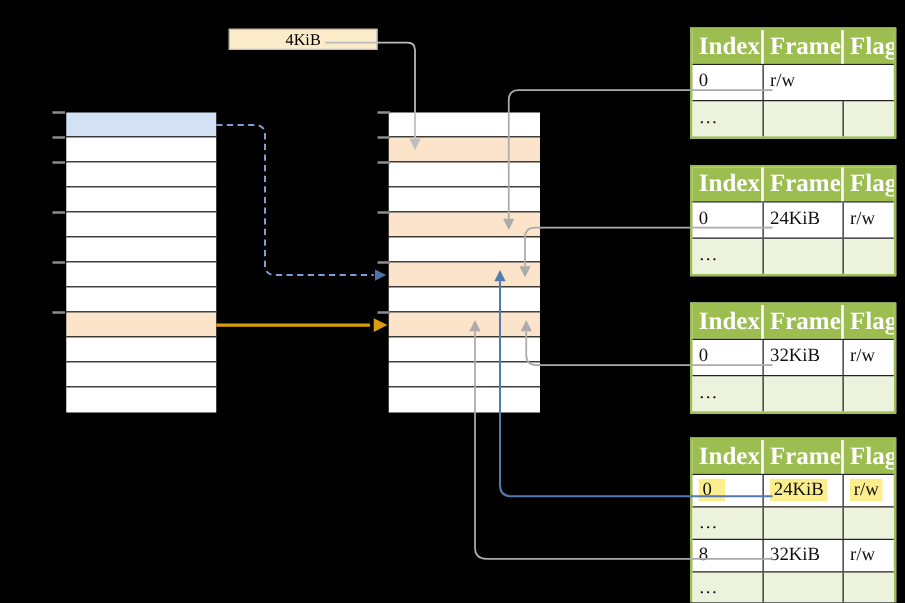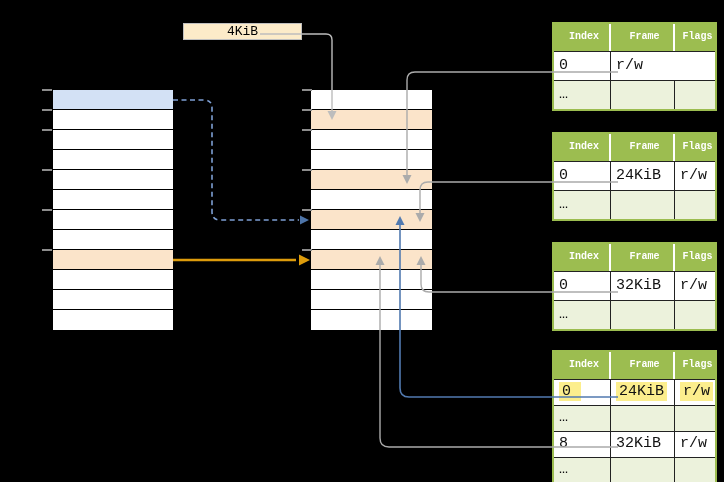--- a/index.html
+++ b/index.html
@@ -1,18 +1,18 @@
 <!DOCTYPE html>
 <html><head>
 <meta charset="utf-8">
 <style>
   html,body{margin:0;padding:0;background:#000;}
   #canvas{
     position:relative;width:724px;height:482px;background:var(--bg,#000);
-    overflow:hidden;font-family:Liberation Mono, monospace;
+    overflow:hidden;font-family:Liberation Serif, serif;
   }
   
   .mem-col{position:absolute;}
   .mem-row{box-sizing:border-box;height:20px;border-bottom:1px solid #000;}
   .mem-row:last-child{border-bottom:none;}
   .fill-white{background:var(--row-white);}
   .fill-blue{background:var(--row-blue);}
   .fill-orange{background:var(--row-orange);}
   #left-col{left:53px;top:90px;width:120px;height:240px;}
   #mid-col{left:311px;top:90px;width:121px;height:240px;}
@@ -23,23 +23,22 @@
     font-size:13px;line-height:15px;text-align:center;color:#000;
   }
   
   .pt{
     position:absolute;left:552px;width:165px;box-sizing:border-box;
     border:2px solid var(--table-border);background:#fff;
   }
   .pt-row{display:flex;box-sizing:border-box;}
   .pt-header{background:var(--header-bg);height:27px;}
   .pt-header .pt-cell{
-    color:var(--header-text);font-weight:bold;font-size:10px;line-height:26px;
+    color:var(--header-text);font-weight:bold;font-size:20px;line-height:26px;
     border-right:2px solid #fff;
-    text-align:center;
   }
   .pt-header .pt-cell:last-child{border-right:none;}
   .pt-body{height:29px;border-top:1px solid #222;}
   #page-table-4 .pt-body{height:26px;}
   .pt-body .pt-cell{border-right:1px solid #222;font-size:15px;color:#111;}
   .pt-body .pt-cell:last-child{border-right:none;}
   .pt-cell{box-sizing:border-box;padding-left:5px;overflow:hidden;white-space:nowrap;}
   .pt-body .pt-cell{line-height:27px;}
   #page-table-4 .pt-body .pt-cell{line-height:24px;}
   .col-index{width:57px;}

